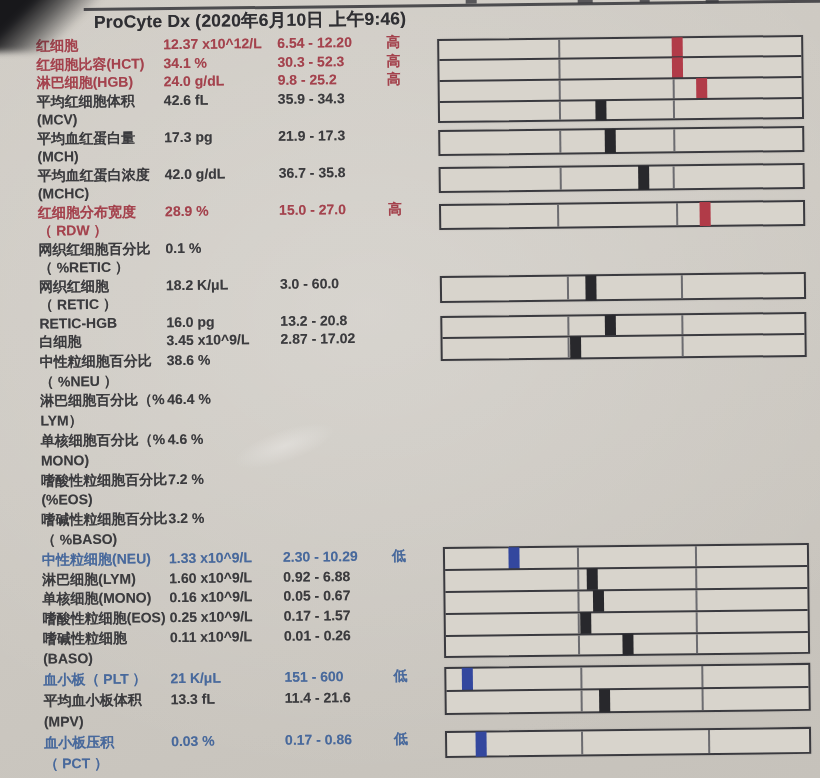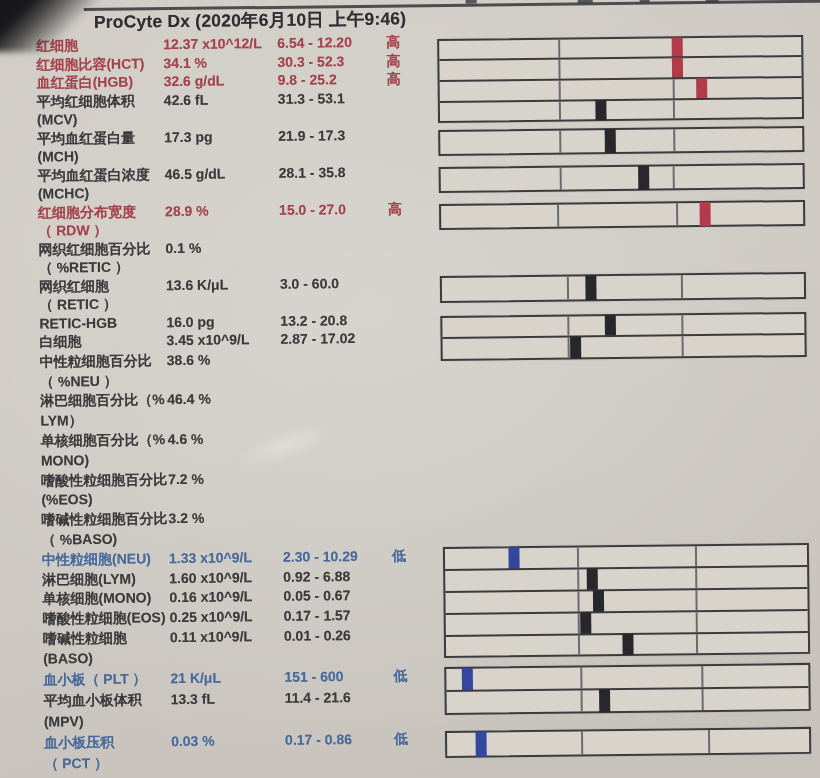--- a/index.html
+++ b/index.html
@@ -70,64 +70,64 @@
             <span class="cell-range">6.54 - 12.20</span>
             <span class="cell-flag">高</span>
           </div>
           <div class="row st-high">
             <span class="cell-label">红细胞比容(HCT)</span>
             <span class="cell-value">34.1 %</span>
             <span class="cell-range">30.3 - 52.3</span>
             <span class="cell-flag">高</span>
           </div>
           <div class="row st-high">
-            <span class="cell-label">血红蛋白(HGB)</span>
-            <span class="cell-value">32.6 g/dL</span>
+            <span class="cell-label">淋巴细胞(HGB)</span>
+            <span class="cell-value">24.0 g/dL</span>
             <span class="cell-range">9.8 - 25.2</span>
             <span class="cell-flag">高</span>
           </div>
           <div class="row">
             <span class="cell-label">平均红细胞体积
 (MCV)</span>
             <span class="cell-value">42.6 fL</span>
-            <span class="cell-range">31.3 - 53.1</span>
+            <span class="cell-range">35.9 - 34.3</span>
             <span class="cell-flag"></span>
           </div>
           <div class="row">
             <span class="cell-label">平均血红蛋白量
 (MCH)</span>
             <span class="cell-value">17.3 pg</span>
             <span class="cell-range">21.9 - 17.3</span>
             <span class="cell-flag"></span>
           </div>
           <div class="row">
             <span class="cell-label">平均血红蛋白浓度
 (MCHC)</span>
-            <span class="cell-value">46.5 g/dL</span>
-            <span class="cell-range">28.1 - 35.8</span>
+            <span class="cell-value">42.0 g/dL</span>
+            <span class="cell-range">36.7 - 35.8</span>
             <span class="cell-flag"></span>
           </div>
           <div class="row st-high">
             <span class="cell-label">红细胞分布宽度
 （ RDW ）</span>
             <span class="cell-value">28.9 %</span>
             <span class="cell-range">15.0 - 27.0</span>
             <span class="cell-flag">高</span>
           </div>
           <div class="row">
             <span class="cell-label">网织红细胞百分比
 （ %RETIC ）</span>
             <span class="cell-value">0.1 %</span>
             <span class="cell-range"></span>
             <span class="cell-flag"></span>
           </div>
           <div class="row">
             <span class="cell-label">网织红细胞
 （ RETIC ）</span>
-            <span class="cell-value">13.6 K/μL</span>
+            <span class="cell-value">18.2 K/μL</span>
             <span class="cell-range">3.0 - 60.0</span>
             <span class="cell-flag"></span>
           </div>
           <div class="row">
             <span class="cell-label">RETIC-HGB</span>
             <span class="cell-value">16.0 pg</span>
             <span class="cell-range">13.2 - 20.8</span>
             <span class="cell-flag"></span>
           </div>
         </div>

